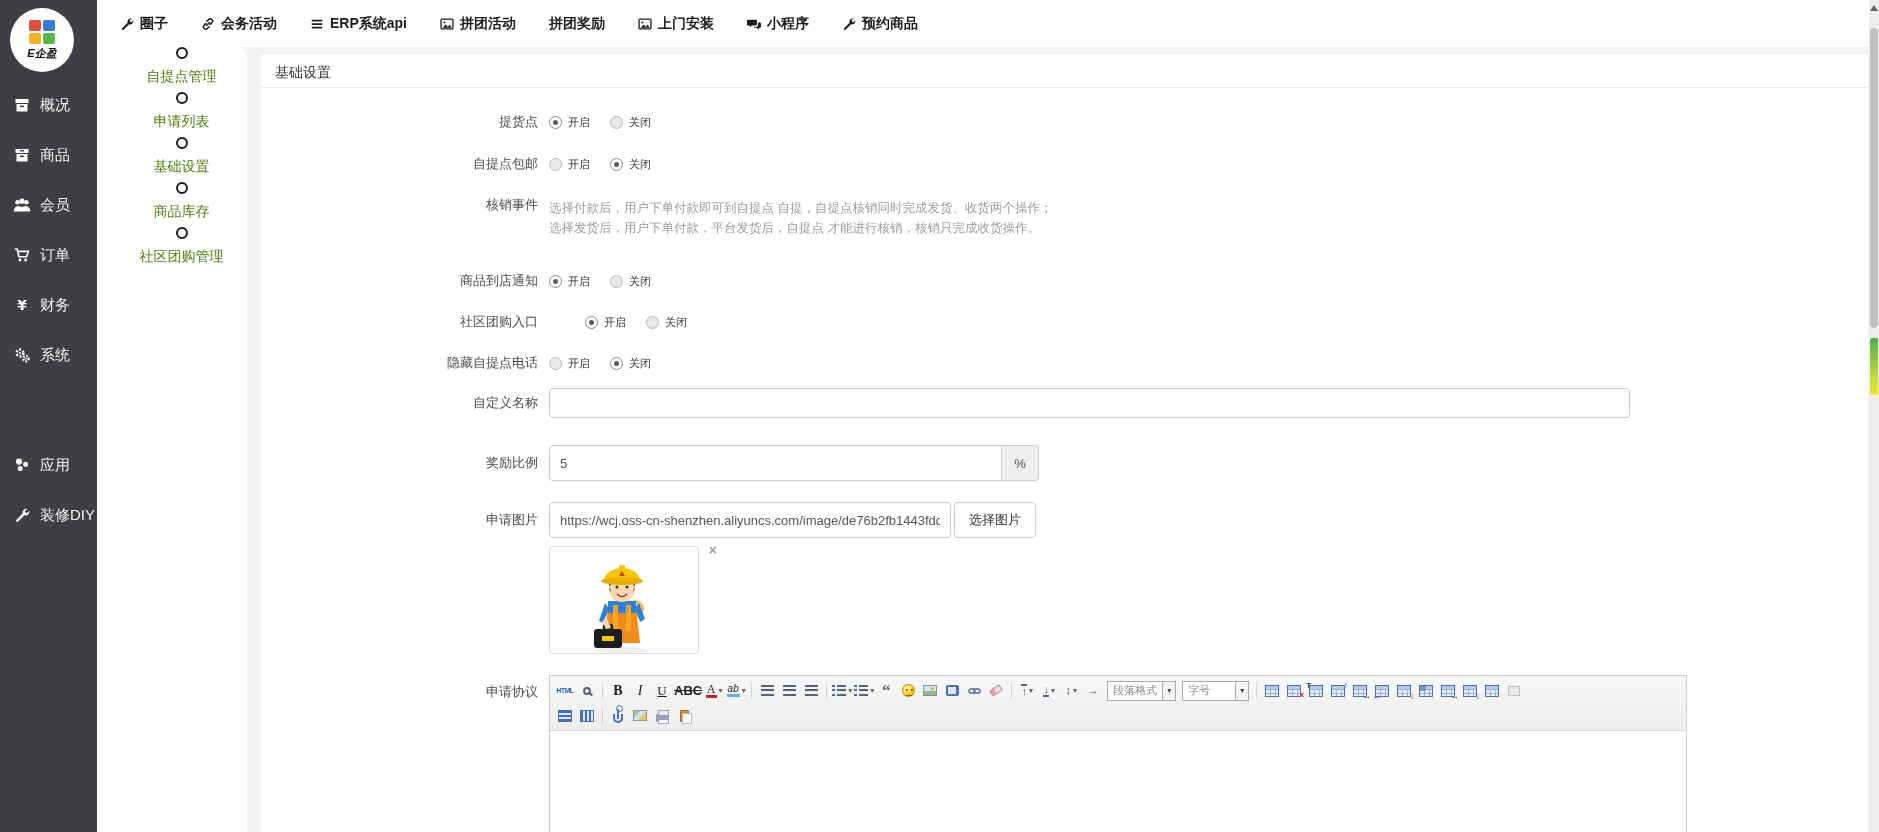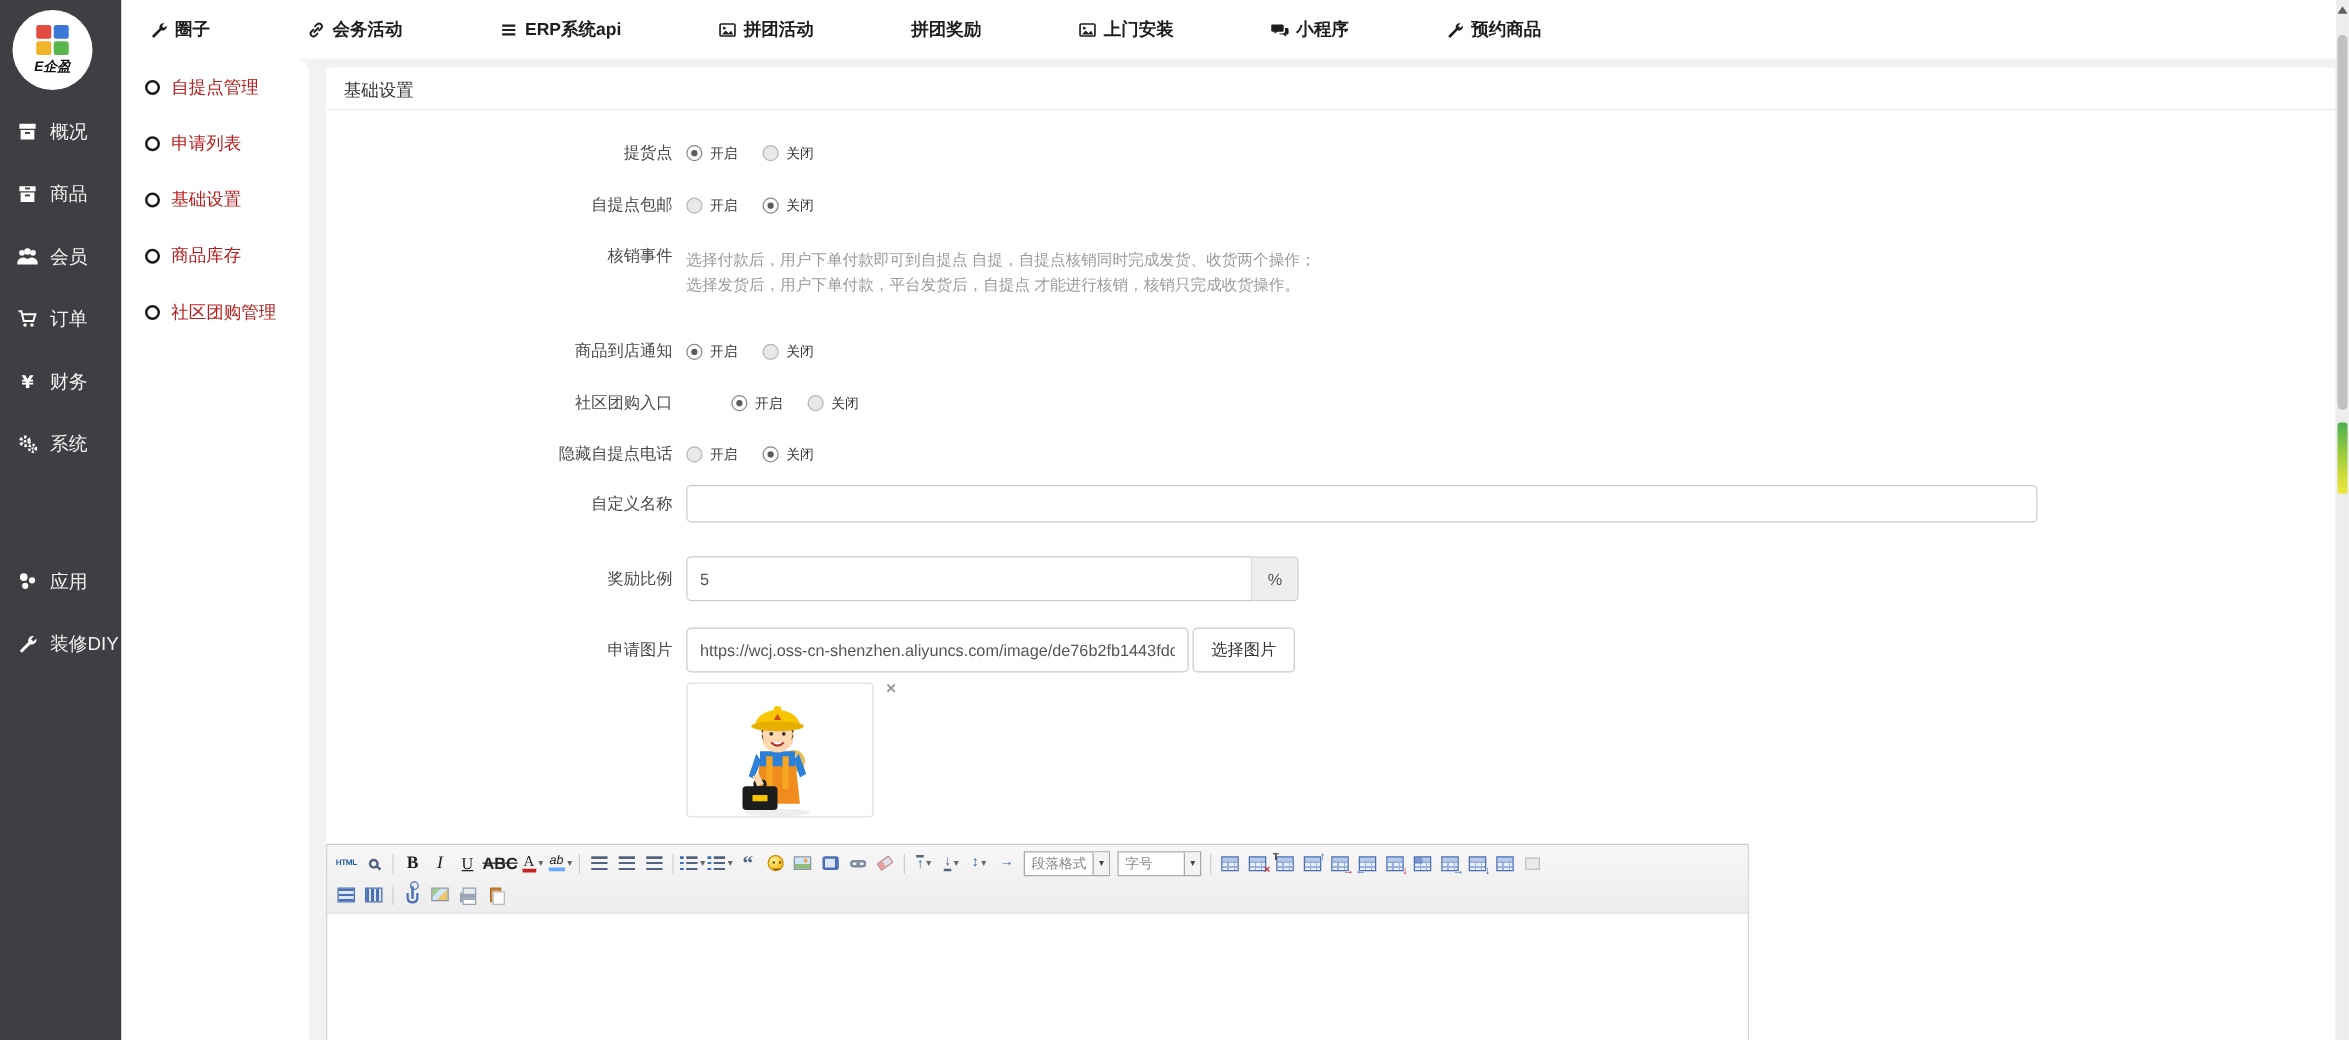--- a/index.html
+++ b/index.html
@@ -20,31 +20,31 @@
   .logo-grid i:nth-child(3){ background:#f0b429; }
   .logo-grid i:nth-child(4){ background:#59b54c; }
   .logo-text { font-size:11px; font-weight:bold; font-style:italic; color:#111; letter-spacing:0; }
   #side-menu { margin-top:80px; }
   .side-item { display:flex; align-items:center; gap:9px; padding-left:13px; height:50px;
                color:#f2f2f2; font-size:15px; cursor:pointer; }
   .side-item .icn { width:18px; display:flex; justify-content:center; font-size:16px; color:#fff; }
   .side-spacer { height:60px; }
   
   #topnav { position:absolute; left:97px; top:0; right:10px; height:47px; background:#fff; z-index:4;
-            display:flex; align-items:center; padding-left:23px;gap:45px; }
+            display:flex; align-items:center; padding-left:23px; }
   .nav-item { display:flex; align-items:center; gap:6px; margin-right:33px; font-size:14px;
               font-weight:bold; color:#1d1d1d; cursor:pointer; white-space:nowrap; }
   .nav-item .icn { font-size:14px; display:flex; }
   #topnav-right { position:absolute; right:18px; top:0; height:47px; display:flex; align-items:center; gap:42px; }
   .nav-right-item { display:flex; align-items:center; gap:6px; font-size:13.5px; color:#1d1d1d; cursor:pointer; white-space:nowrap;}
   
   #subnav { position:absolute; left:97px; top:47px; bottom:0; width:150px; background:#fff;
             border-top-right-radius:10px; z-index:3; }
   .subnav-item { height:45px; display:flex; align-items:center; gap:9px; padding-left:19px;
-                 font-size:14px; color:#b91c1c; cursor:pointer; }
+                 font-size:14px; color:#4d7c0f; cursor:pointer;flex-direction:column; }
   .circle-o { width:12px; height:12px; border:2px solid #1a1a1a; border-radius:50%; flex:none; }
   
   #main { position:absolute; left:261px; top:54px; right:11px; height:1400px; background:#fff; border-radius:3px; }
   #page-title-bar { height:34px; padding:10px 0 0 14px; border-bottom:1px solid #ebebeb; font-size:14px; color:#333; }
   
   .frow { display:flex; }
   .flabel { width:288px; padding-right:11px; text-align:right; font-size:13px; color:#4a4a4a; flex:none; }
   .frow-radio { align-items:flex-start; }
   .frow-radio .flabel { line-height:20px; }
   .opts { height:20px; display:flex; align-items:center; }
@@ -510,20 +510,21 @@
             <rect x="26" y="74" width="8" height="5" rx="2" fill="none" stroke="#1d1d1d" stroke-width="2.5"></rect>
             <rect x="24" y="85" width="12" height="5" fill="#f7c600"></rect>
             <path d="M24 70 l4 8 5-2 -4-8z" fill="#fcd7b0"></path>
           </svg>
         </div>
         <div class="preview-close">×</div>
       </div>
     </div>
 
     <div class="frow" style="margin-top:21px; align-items:flex-start">
+      <div class="flabel" style="padding-top:8px">申请协议</div>
       <div id="editor">
         <div class="ed-toolbar">
           <div class="ed-row" id="ed-row1">
               <span class="tb">
                 <span class="g-html">HTML</span>
               </span>
               <span class="tb">
                 <span class="g-mag"></span>
               </span>
               <div class="tb-sep"></div>

